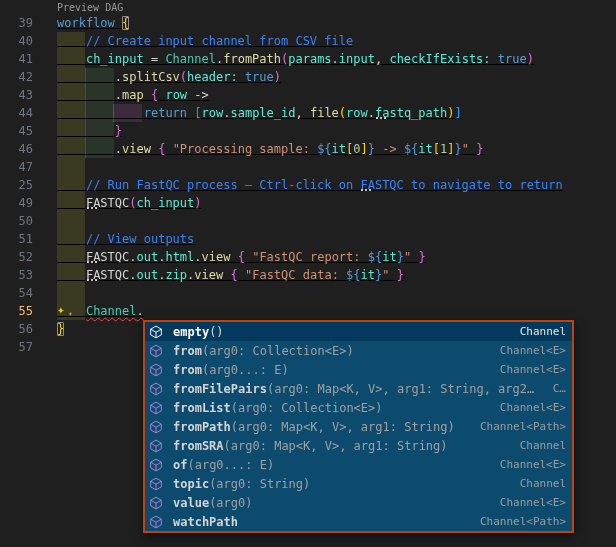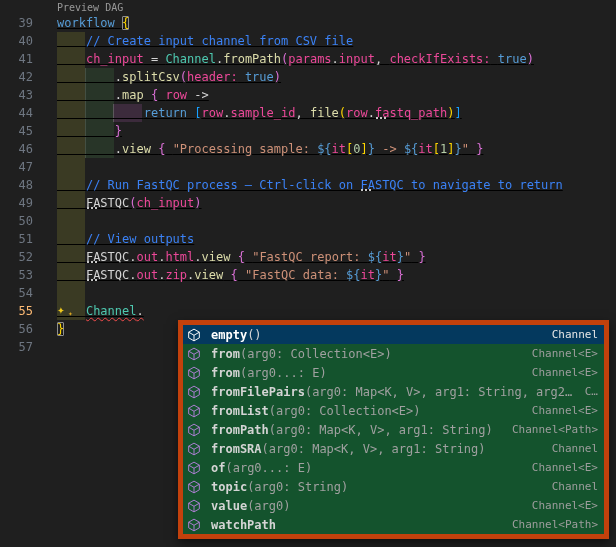--- a/index.html
+++ b/index.html
@@ -8,36 +8,36 @@
   .codelens{position:absolute;top:1px;left:57px;font-size:10px;line-height:13px;color:#999999;}
   #code{position:absolute;top:14px;left:0;right:0;}
   .line{position:relative;height:18px;line-height:18px;font-size:12px;}
   .ln{position:absolute;left:0;top:0;width:33px;text-align:right;color:#6e7681;}
   .ln.active{color:#fdba74;}
   .indent{position:absolute;top:0;height:18px;width:28px;}
   .i0{background:rgba(255,255,64,.12);}
   .i1{background:rgba(127,255,127,.10);border-left:1px solid rgba(255,255,255,.13);}
   .i2{background:rgba(255,127,255,.13);border-left:1px solid rgba(255,255,255,.13);}
   .toks{position:absolute;left:57px;top:0;white-space:pre;text-decoration:underline;}
-  .c-kw{color:#569cd6}.c-cls{color:#4ec9b0}.c-fn{color:#dcdcaa}.c-var{color:#ec4899}
+  .c-kw{color:#569cd6}.c-cls{color:#4ec9b0}.c-fn{color:#dcdcaa}.c-var{color:#5eead4}
   .c-str{color:#ce9178}.c-num{color:#b5cea8}.c-pun{color:#d4d4d4}.c-cmt{color:#3b82f6}
   .c-b1{color:#ffd700}.c-b2{color:#da70d6}.c-b3{color:#179fff}.c-ib{color:#569cd6}.c-txt{color:#d4d4d4}
   .match{outline:1px solid #8f8f8f;outline-offset:-1px;border-radius:1px;}
   .sq{text-decoration:underline;text-decoration-style:wavy;text-decoration-color:#f14c4c;
       text-decoration-thickness:1px;text-underline-offset:2px;}
   .dots{position:relative;}
   .dots::after{content:'';position:absolute;left:1px;bottom:1px;width:11px;height:2px;
       background-image:radial-gradient(circle at 1px 1px,#c8c8c8 1px,transparent 1.4px);
       background-size:4px 2px;background-repeat:repeat-x;}
   .sparkle{position:absolute;left:55px;top:0;width:28px;height:18px;}
   .sparkle i{font-style:normal;position:absolute;}
   .sparkle .s1{left:2px;top:1px;font-size:13px;line-height:13px;color:#f2cb1d;}
   .sparkle .s2{left:13px;top:8px;font-size:8px;line-height:8px;color:#d9a520;}
-  #suggest{position:absolute;left:143px;top:320px;width:431px;background:#14532d;
-      border:5px solid #c2410c;box-shadow:0 4px 10px rgba(0,0,0,.55);box-sizing:border-box;margin-left:35px;}
+  #suggest{position:absolute;left:143px;top:320px;width:431px;background:#0c4a6e;
+      border:2px solid #c2410c;box-shadow:0 4px 10px rgba(0,0,0,.55);box-sizing:border-box;}
   .srow{display:flex;align-items:center;height:19px;padding:0 6px 0 4px;font-size:12px;
       color:#d4d4d4;cursor:pointer;overflow:hidden;}
   .srow svg{margin-right:5px;flex-shrink:0;}
   .srow .nm{font-weight:bold;white-space:pre;}
   .srow .sig{color:#a0a0a0;white-space:pre;overflow:hidden;}
   .srow .typ{margin-left:auto;color:#9d9d9d;font-size:11px;white-space:pre;padding-left:8px;flex-shrink:0;}
   .srow.sel{background:#04395e;color:#ffffff;}
   .srow.sel .sig{color:#d8d8d8;}
   .srow.sel .typ{color:#e6e6e6;}
 </style>
@@ -91,21 +91,21 @@
         <span class="indent i0" style="left: 57px;"></span>
         <span class="indent i1" style="left: 85px;"></span>
         <span class="toks"><span class="c-pun">        </span><span class="c-pun">.</span><span class="c-fn">view</span><span class="c-pun"> </span><span class="c-b2">{</span><span class="c-pun"> </span><span class="c-str">"Processing sample: </span><span class="c-ib">${</span><span class="c-var">it</span><span class="c-b1">[</span><span class="c-num">0</span><span class="c-b1">]</span><span class="c-ib">}</span><span class="c-str"> -&gt; </span><span class="c-ib">${</span><span class="c-var">it</span><span class="c-b1">[</span><span class="c-num">1</span><span class="c-b1">]</span><span class="c-ib">}</span><span class="c-str">"</span><span class="c-pun"> </span><span class="c-b2">}</span></span>
       </div>
       <div class="line">
         <span class="ln">47</span>
         <span class="indent i0" style="left: 57px;"></span>
         <span class="toks"></span>
       </div>
       <div class="line">
-        <span class="ln">48</span>
+        <span class="ln">25</span>
         <span class="indent i0" style="left: 57px;"></span>
         <span class="toks"><span class="c-pun">    </span><span class="c-cmt">// Run FastQC process – Ctrl-click on </span><span class="c-cmt dots">FASTQC</span><span class="c-cmt"> to navigate to return</span></span>
       </div>
       <div class="line">
         <span class="ln">49</span>
         <span class="indent i0" style="left: 57px;"></span>
         <span class="toks"><span class="c-pun">    </span><span class="c-txt dots">FASTQC</span><span class="c-b2">(</span><span class="c-var">ch_input</span><span class="c-b2">)</span></span>
       </div>
       <div class="line">
         <span class="ln">50</span>

